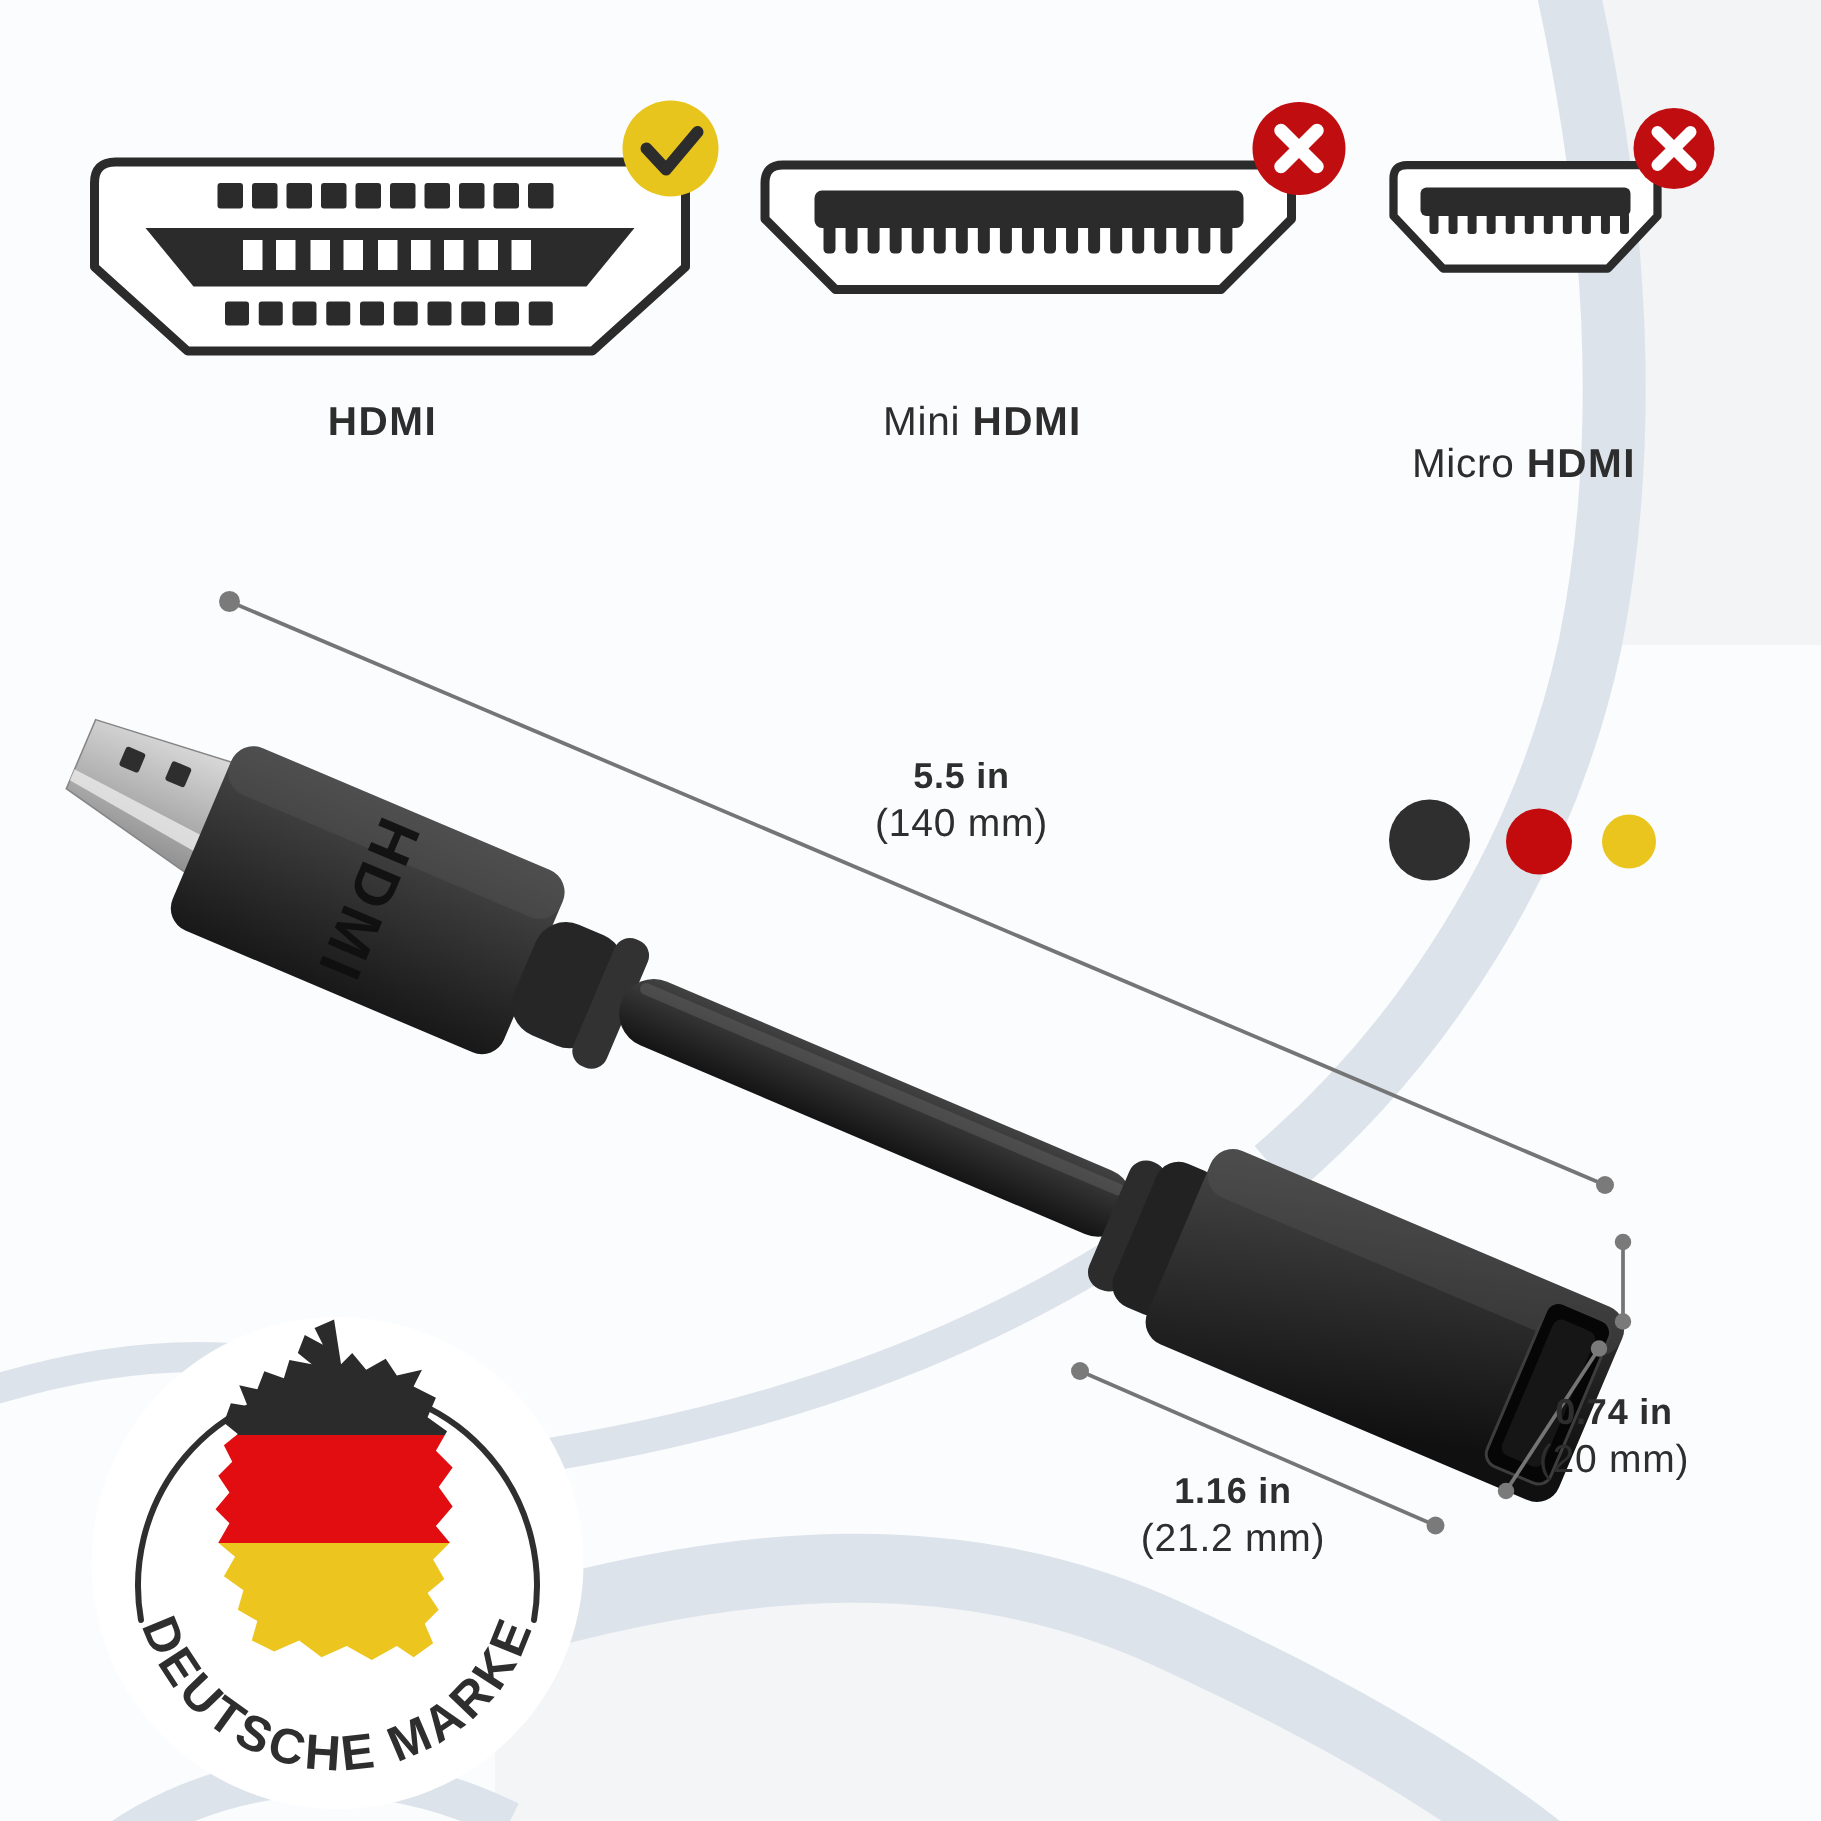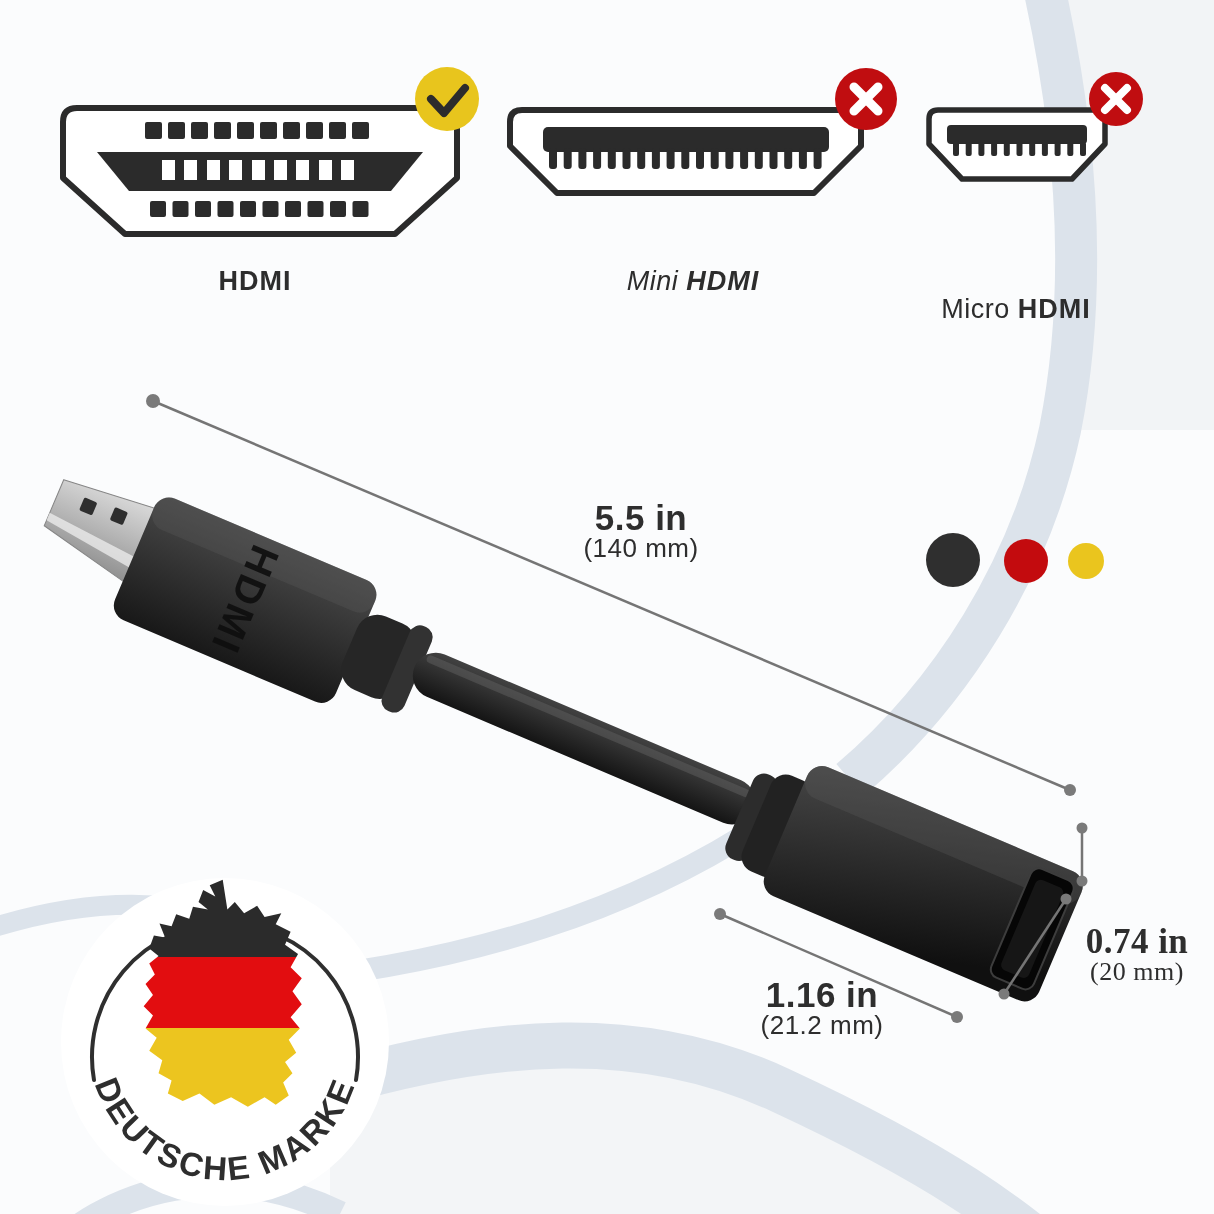--- a/index.html
+++ b/index.html
@@ -11,21 +11,21 @@
   .stage svg{position:absolute;left:0;top:0;}
   .conn-label{
     position:absolute;top:266px;transform:translateX(-50%);
     font-size:27px;color:#2d2d2d;letter-spacing:.5px;white-space:nowrap;z-index:5;
   }
   .conn-label .bold{font-weight:700;letter-spacing:1px;}
   .dim{
     position:absolute;transform:translate(-50%,-50%);text-align:center;
     color:#2e2e2e;white-space:nowrap;z-index:5;line-height:30px;
   }
-  .dim .imp{font-weight:700;font-size:35px;letter-spacing:.5px;}
+  .dim .imp{font-weight:700;font-size:24px;letter-spacing:.5px;}
   .dim .met{font-weight:400;font-size:26px;letter-spacing:.5px;}
 </style>
 </head>
 <body>
 
 <div class="stage">
 
   <svg width="1214" height="1214" viewBox="0 0 1214 1214">
     <defs>
       <linearGradient id="metalGrad" x1="0" y1="0" x2="0" y2="1">
@@ -244,32 +244,32 @@
       <path id="badgeTextArc" d="M 49,228 A 136,136 0 0 0 305,228" fill="none"></path>
       <text font-size="33" font-weight="700" fill="#2e2e2e" letter-spacing="2.5">
         <textPath href="#badgeTextArc" startOffset="50%" text-anchor="middle">DEUTSCHE MARKE</textPath>
       </text>
     </g>
   </svg>
 
   <div class="conn-label" style="left:255px;">
     <span></span><span class="bold">HDMI</span>
   </div>
-  <div class="conn-label" style="left:693px;font-style:italic;">
+  <div class="conn-label" style="left:655px;">
     <span>Mini </span><span class="bold">HDMI</span>
   </div>
   <div class="conn-label" style="left:1016px;margin-top:28px;">
     <span>Micro </span><span class="bold">HDMI</span>
   </div>
 
   <div class="dim" style="left:641px;top:533px;">
     <div class="imp">5.5 in</div>
     <div class="met">(140 mm)</div>
   </div>
-  <div class="dim" style="left:1137px;top:957px;font-family:Liberation Serif, serif;">
+  <div class="dim" style="left:1076px;top:957px;">
     <div class="imp">0.74 in</div>
     <div class="met">(20 mm)</div>
   </div>
   <div class="dim" style="left:806px;top:1010px;margin-left:16px;">
     <div class="imp">1.16 in</div>
     <div class="met">(21.2 mm)</div>
   </div>
 
 </div>
 

